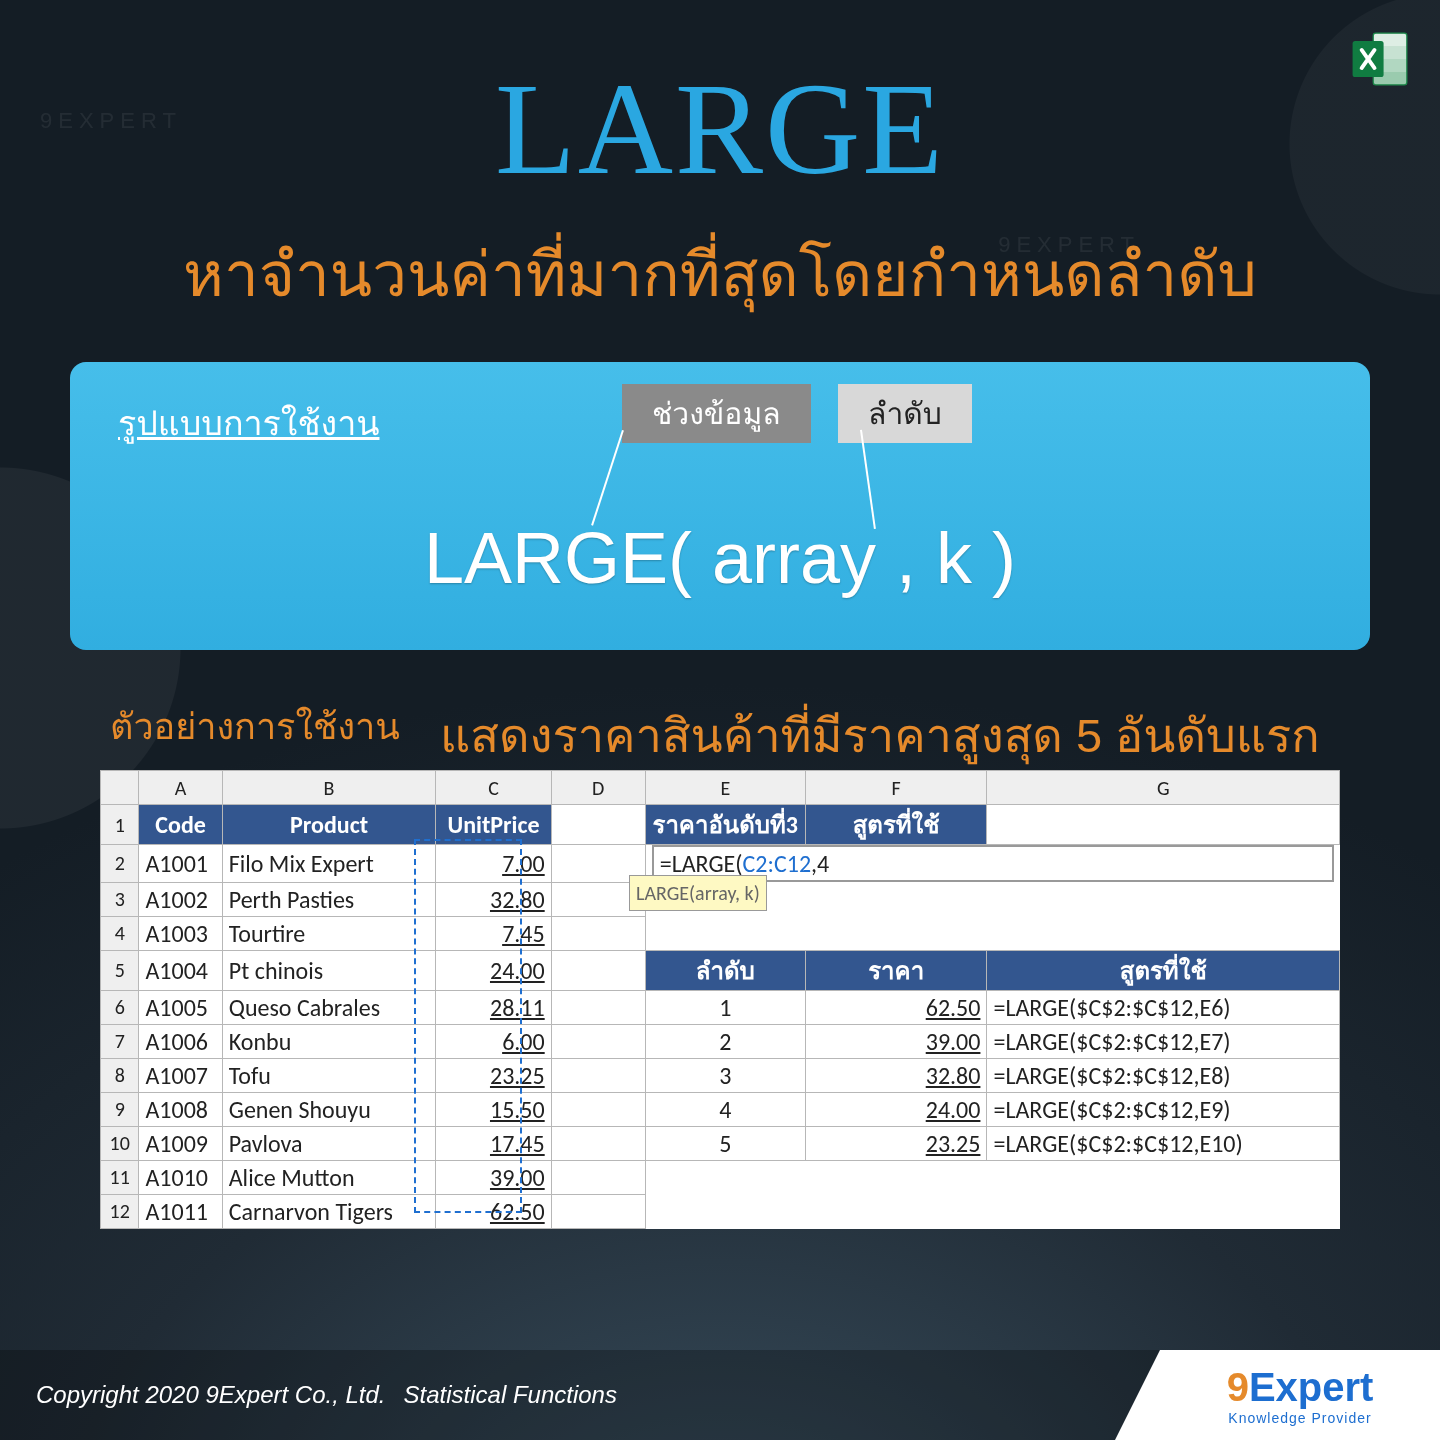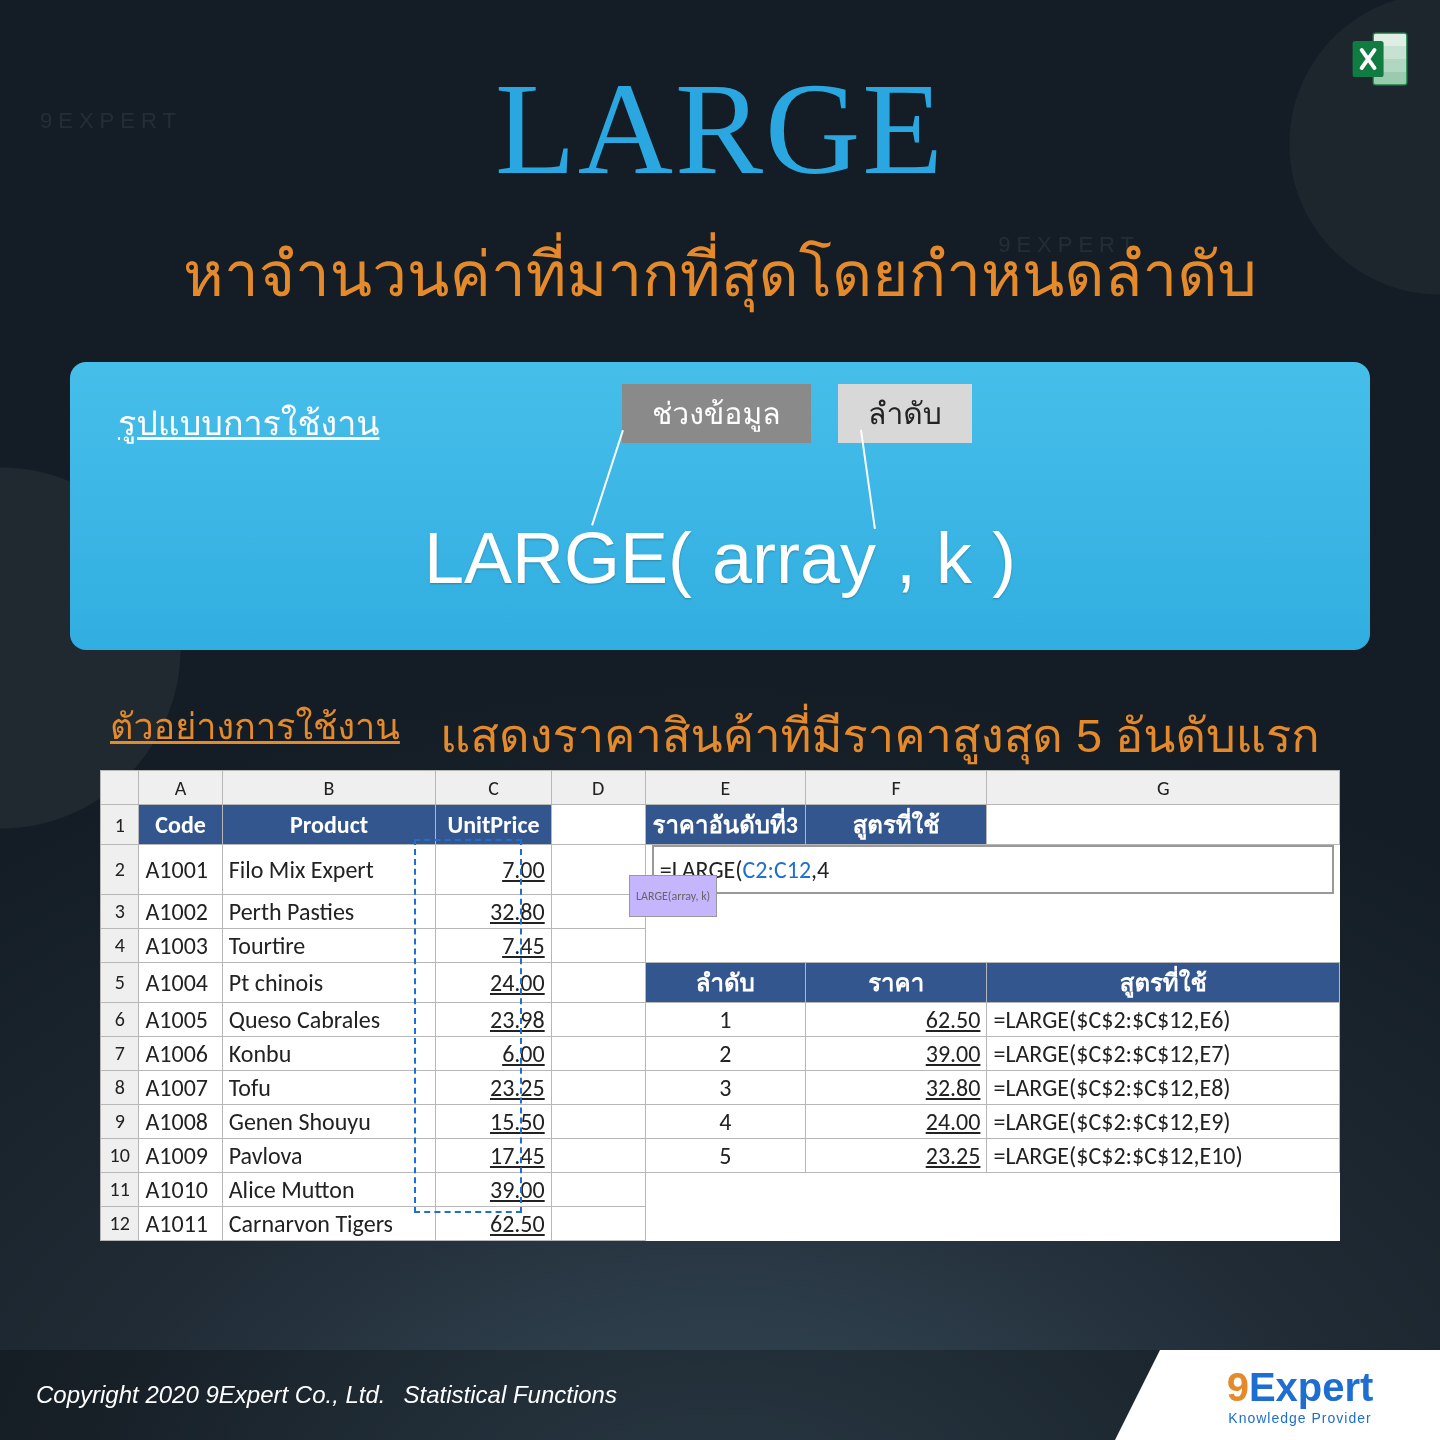--- a/index.html
+++ b/index.html
@@ -80,21 +80,20 @@
   .pointer-line {
     position: absolute;
     background: #fff;
     width: 2px;
     transform-origin: top left;
   }
   
   .example-label {
     position: absolute; left: 110px; top: 698px;
     color: #e58a2b; font-size: 36px;
-    text-decoration: underline;
   }
   .example-desc {
     position: absolute; left: 440px; top: 698px;
     color: #e58a2b; font-size: 47px;
   }
   
   .sheet-wrap {
     position: absolute;
     left: 100px; top: 770px;
     width: 1240px;
@@ -122,29 +121,29 @@
   .sheet-table td.center { text-align: center; }
   .col-A { width: 78px; }
   .col-B { width: 200px; }
   .col-C { width: 108px; }
   .col-D { width: 88px; }
   .col-E { width: 150px; }
   .col-F { width: 170px; }
   .col-G { width: 330px; }
   .formula-edit {
     font-family: Calibri, Arial, sans-serif;
-    border: 2px solid #999; padding: 8px 6px; font-size: 24px;
+    border: 2px solid #999; padding: 2px 6px; font-size: 24px;
   }
   .ref-blue { color: #1f6fd0; }
   .tooltip-box {
     position: absolute;
-    font-size: 12px;
-    background: #c4b5fd;
+    font-size: 20px;
+    background: #fef9c3;
     border: 1px solid #999;
-    padding: 13px 6px;
+    padding: 5px 6px;
     color: #666;
   }
   .range-marquee {
     position: absolute;
     border: 2px dashed #1f6fd0;
     pointer-events: none;
   }
   
   .footer {
     position: absolute;
@@ -285,21 +284,21 @@
           <td class="num">24.00</td>
           <td></td>
           <td class="header-cell">ลำดับ</td>
           <td class="header-cell">ราคา</td>
           <td class="header-cell">สูตรที่ใช้</td>
         </tr>
         <tr>
           <td class="col-rownum">6</td>
           <td>A1005</td>
           <td>Queso Cabrales</td>
-          <td class="num">23.98</td>
+          <td class="num">28.11</td>
           <td></td>
           <td class="center">1</td>
           <td class="num">62.50</td>
           <td>=LARGE($C$2:$C$12,E6)</td>
         </tr>
         <tr>
           <td class="col-rownum">7</td>
           <td>A1006</td>
           <td>Konbu</td>
           <td class="num">6.00</td>

